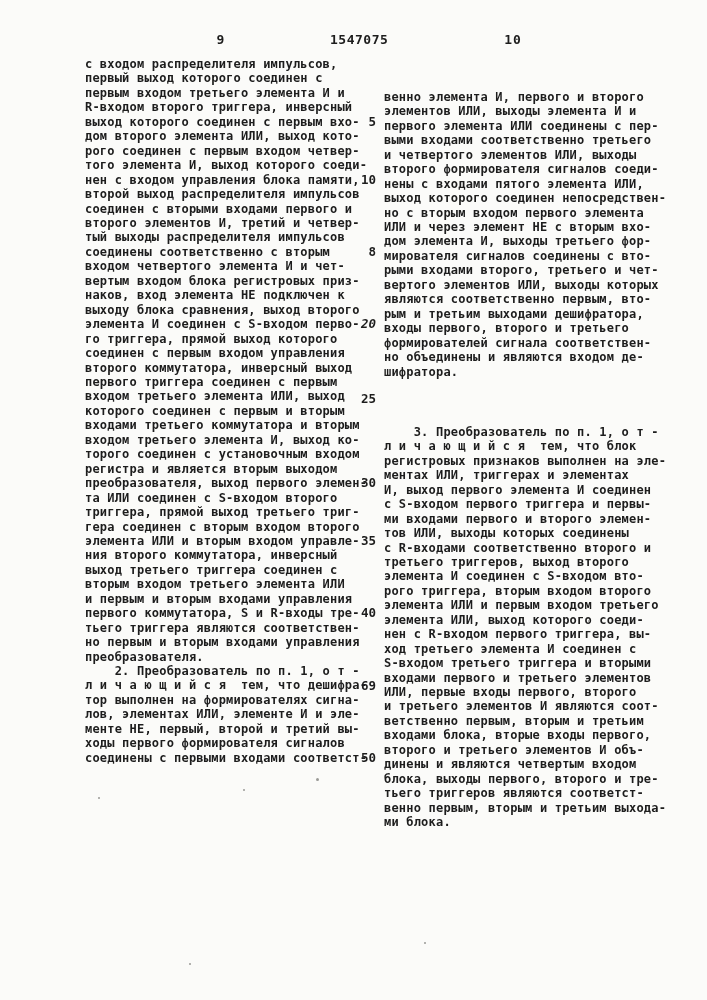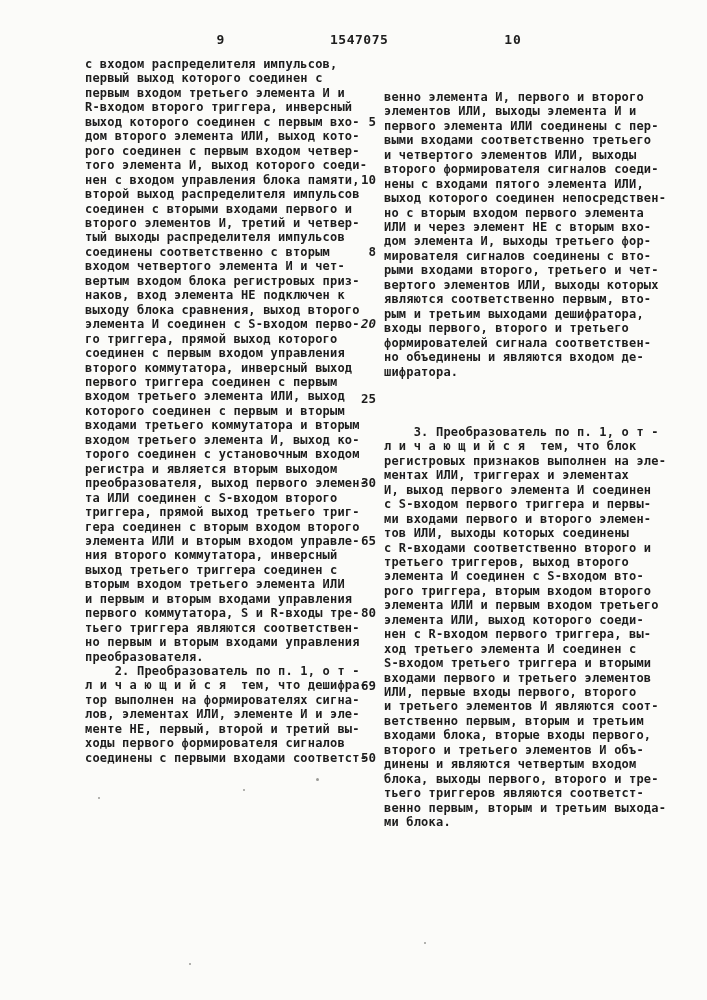--- a/index.html
+++ b/index.html
@@ -39,22 +39,22 @@
 
   <div class="col left-col"><div class="line">с входом распределителя импульсов,</div><div class="line">первый выход которого соединен с</div><div class="line">первым входом третьего элемента И и</div><div class="line">R-входом второго триггера, инверсный</div><div class="line">выход которого соединен с первым вхо-</div><div class="line">дом второго элемента ИЛИ, выход кото-</div><div class="line">рого соединен с первым входом четвер-</div><div class="line">того элемента И, выход которого соеди-</div><div class="line">нен с входом управления блока памяти,</div><div class="line">второй выход распределителя импульсов</div><div class="line">соединен с вторыми входами первого и</div><div class="line">второго элементов И, третий и четвер-</div><div class="line">тый выходы распределителя импульсов</div><div class="line">соединены соответственно с вторым</div><div class="line">входом четвертого элемента И и чет-</div><div class="line">вертым входом блока регистровых приз-</div><div class="line">наков, вход элемента НЕ подключен к</div><div class="line">выходу блока сравнения, выход второго</div><div class="line">элемента И соединен с S-входом перво-</div><div class="line">го триггера, прямой выход которого</div><div class="line">соединен с первым входом управления</div><div class="line">второго коммутатора, инверсный выход</div><div class="line">первого триггера соединен с первым</div><div class="line">входом третьего элемента ИЛИ, выход</div><div class="line">которого соединен с первым и вторым</div><div class="line">входами третьего коммутатора и вторым</div><div class="line">входом третьего элемента И, выход ко-</div><div class="line">торого соединен с установочным входом</div><div class="line">регистра и является вторым выходом</div><div class="line">преобразователя, выход первого элемен-</div><div class="line">та ИЛИ соединен с S-входом второго</div><div class="line">триггера, прямой выход третьего триг-</div><div class="line">гера соединен с вторым входом второго</div><div class="line">элемента ИЛИ и вторым входом управле-</div><div class="line">ния второго коммутатора, инверсный</div><div class="line">выход третьего триггера соединен с</div><div class="line">вторым входом третьего элемента ИЛИ</div><div class="line">и первым и вторым входами управления</div><div class="line">первого коммутатора, S и R-входы тре-</div><div class="line">тьего триггера являются соответствен-</div><div class="line">но первым и вторым входами управления</div><div class="line">преобразователя.</div><div class="line">    2. Преобразователь по п. 1, о т -</div><div class="line">л и ч а ю щ и й с я  тем, что дешифра-</div><div class="line">тор выполнен на формирователях сигна-</div><div class="line">лов, элементах ИЛИ, элементе И и эле-</div><div class="line">менте НЕ, первый, второй и третий вы-</div><div class="line">ходы первого формирователя сигналов</div><div class="line">соединены с первыми входами соответст-</div></div>
 
   <div>
       <span class="lineno" style="top: 113.84px;">5</span>
       <span class="lineno" style="top: 171.68px;">10</span>
       <span class="lineno" style="top: 243.98px;">8</span>
       <span class="lineno" style="top: 316.28px; font-style: italic;">20</span>
       <span class="lineno" style="top: 391px;">25</span>
       <span class="lineno" style="top: 475px;">30</span>
-      <span class="lineno" style="top: 533.18px;">65</span>
-      <span class="lineno" style="top: 605.48px;">80</span>
+      <span class="lineno" style="top: 533.18px;">35</span>
+      <span class="lineno" style="top: 605.48px;">40</span>
       <span class="lineno" style="top: 677.78px;">69</span>
       <span class="lineno" style="top: 750.08px; text-align: right;">50</span>
     </div>
 
   <div class="col right-col">
     <div><div class="line">венно элемента И, первого и второго</div><div class="line">элементов ИЛИ, выходы элемента И и</div><div class="line">первого элемента ИЛИ соединены с пер-</div><div class="line">выми входами соответственно третьего</div><div class="line">и четвертого элементов ИЛИ, выходы</div><div class="line">второго формирователя сигналов соеди-</div><div class="line">нены с входами пятого элемента ИЛИ,</div><div class="line">выход которого соединен непосредствен-</div><div class="line">но с вторым входом первого элемента</div><div class="line">ИЛИ и через элемент НЕ с вторым вхо-</div><div class="line">дом элемента И, выходы третьего фор-</div><div class="line">мирователя сигналов соединены с вто-</div><div class="line">рыми входами второго, третьего и чет-</div><div class="line">вертого элементов ИЛИ, выходы которых</div><div class="line">являются соответственно первым, вто-</div><div class="line">рым и третьим выходами дешифратора,</div><div class="line">входы первого, второго и третьего</div><div class="line">формирователей сигнала соответствен-</div><div class="line">но объединены и являются входом де-</div><div class="line">шифратора.</div></div>
     <div class="para-b"><div class="line">    3. Преобразователь по п. 1, о т -</div><div class="line">л и ч а ю щ и й с я  тем, что блок</div><div class="line">регистровых признаков выполнен на эле-</div><div class="line">ментах ИЛИ, триггерах и элементах</div><div class="line">И, выход первого элемента И соединен</div><div class="line">с S-входом первого триггера и первы-</div><div class="line">ми входами первого и второго элемен-</div><div class="line">тов ИЛИ, выходы которых соединены</div><div class="line">с R-входами соответственно второго и</div><div class="line">третьего триггеров, выход второго</div><div class="line">элемента И соединен с S-входом вто-</div><div class="line">рого триггера, вторым входом второго</div><div class="line">элемента ИЛИ и первым входом третьего</div><div class="line">элемента ИЛИ, выход которого соеди-</div><div class="line">нен с R-входом первого триггера, вы-</div><div class="line">ход третьего элемента И соединен с</div><div class="line">S-входом третьего триггера и вторыми</div><div class="line">входами первого и третьего элементов</div><div class="line">ИЛИ, первые входы первого, второго</div><div class="line">и третьего элементов И являются соот-</div><div class="line">ветственно первым, вторым и третьим</div><div class="line">входами блока, вторые входы первого,</div><div class="line">второго и третьего элементов И объ-</div><div class="line">динены и являются четвертым входом</div><div class="line">блока, выходы первого, второго и тре-</div><div class="line">тьего триггеров являются соответст-</div><div class="line">венно первым, вторым и третьим выхода-</div><div class="line">ми блока.</div></div>
   </div>
 
   <div class="speck" style="left:243px;top:789px;width:2px;height:2px;"></div>

